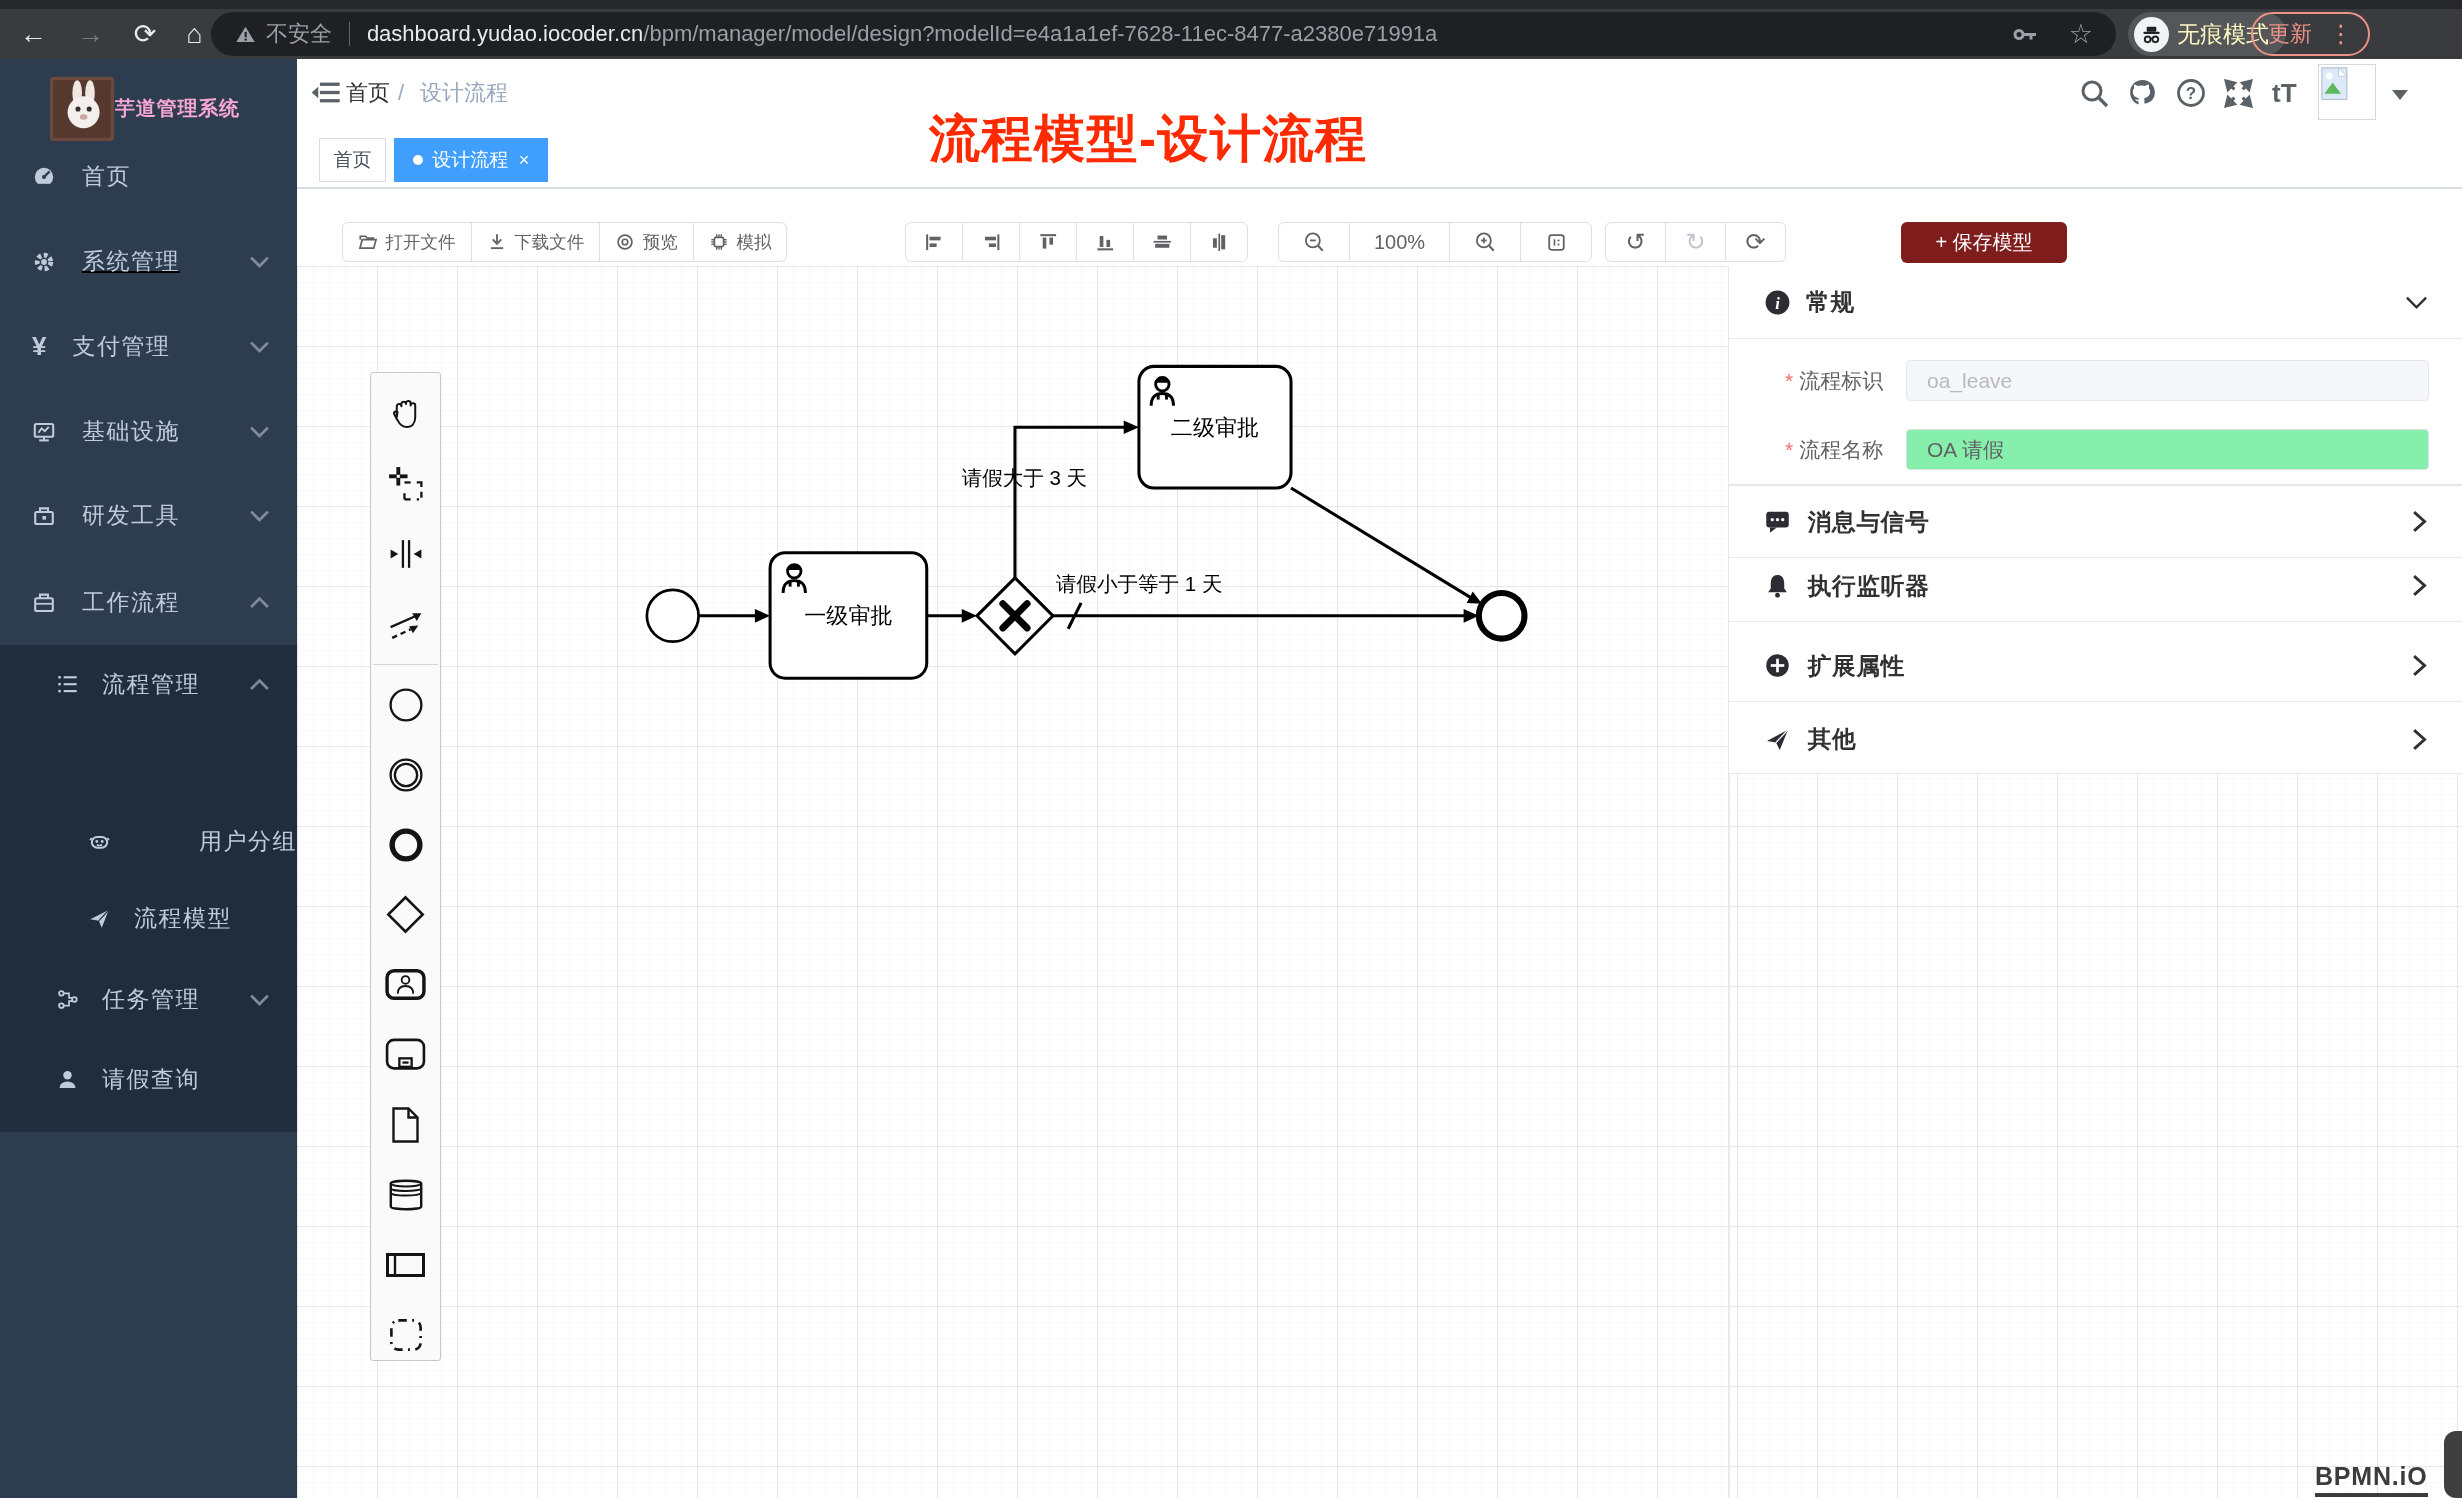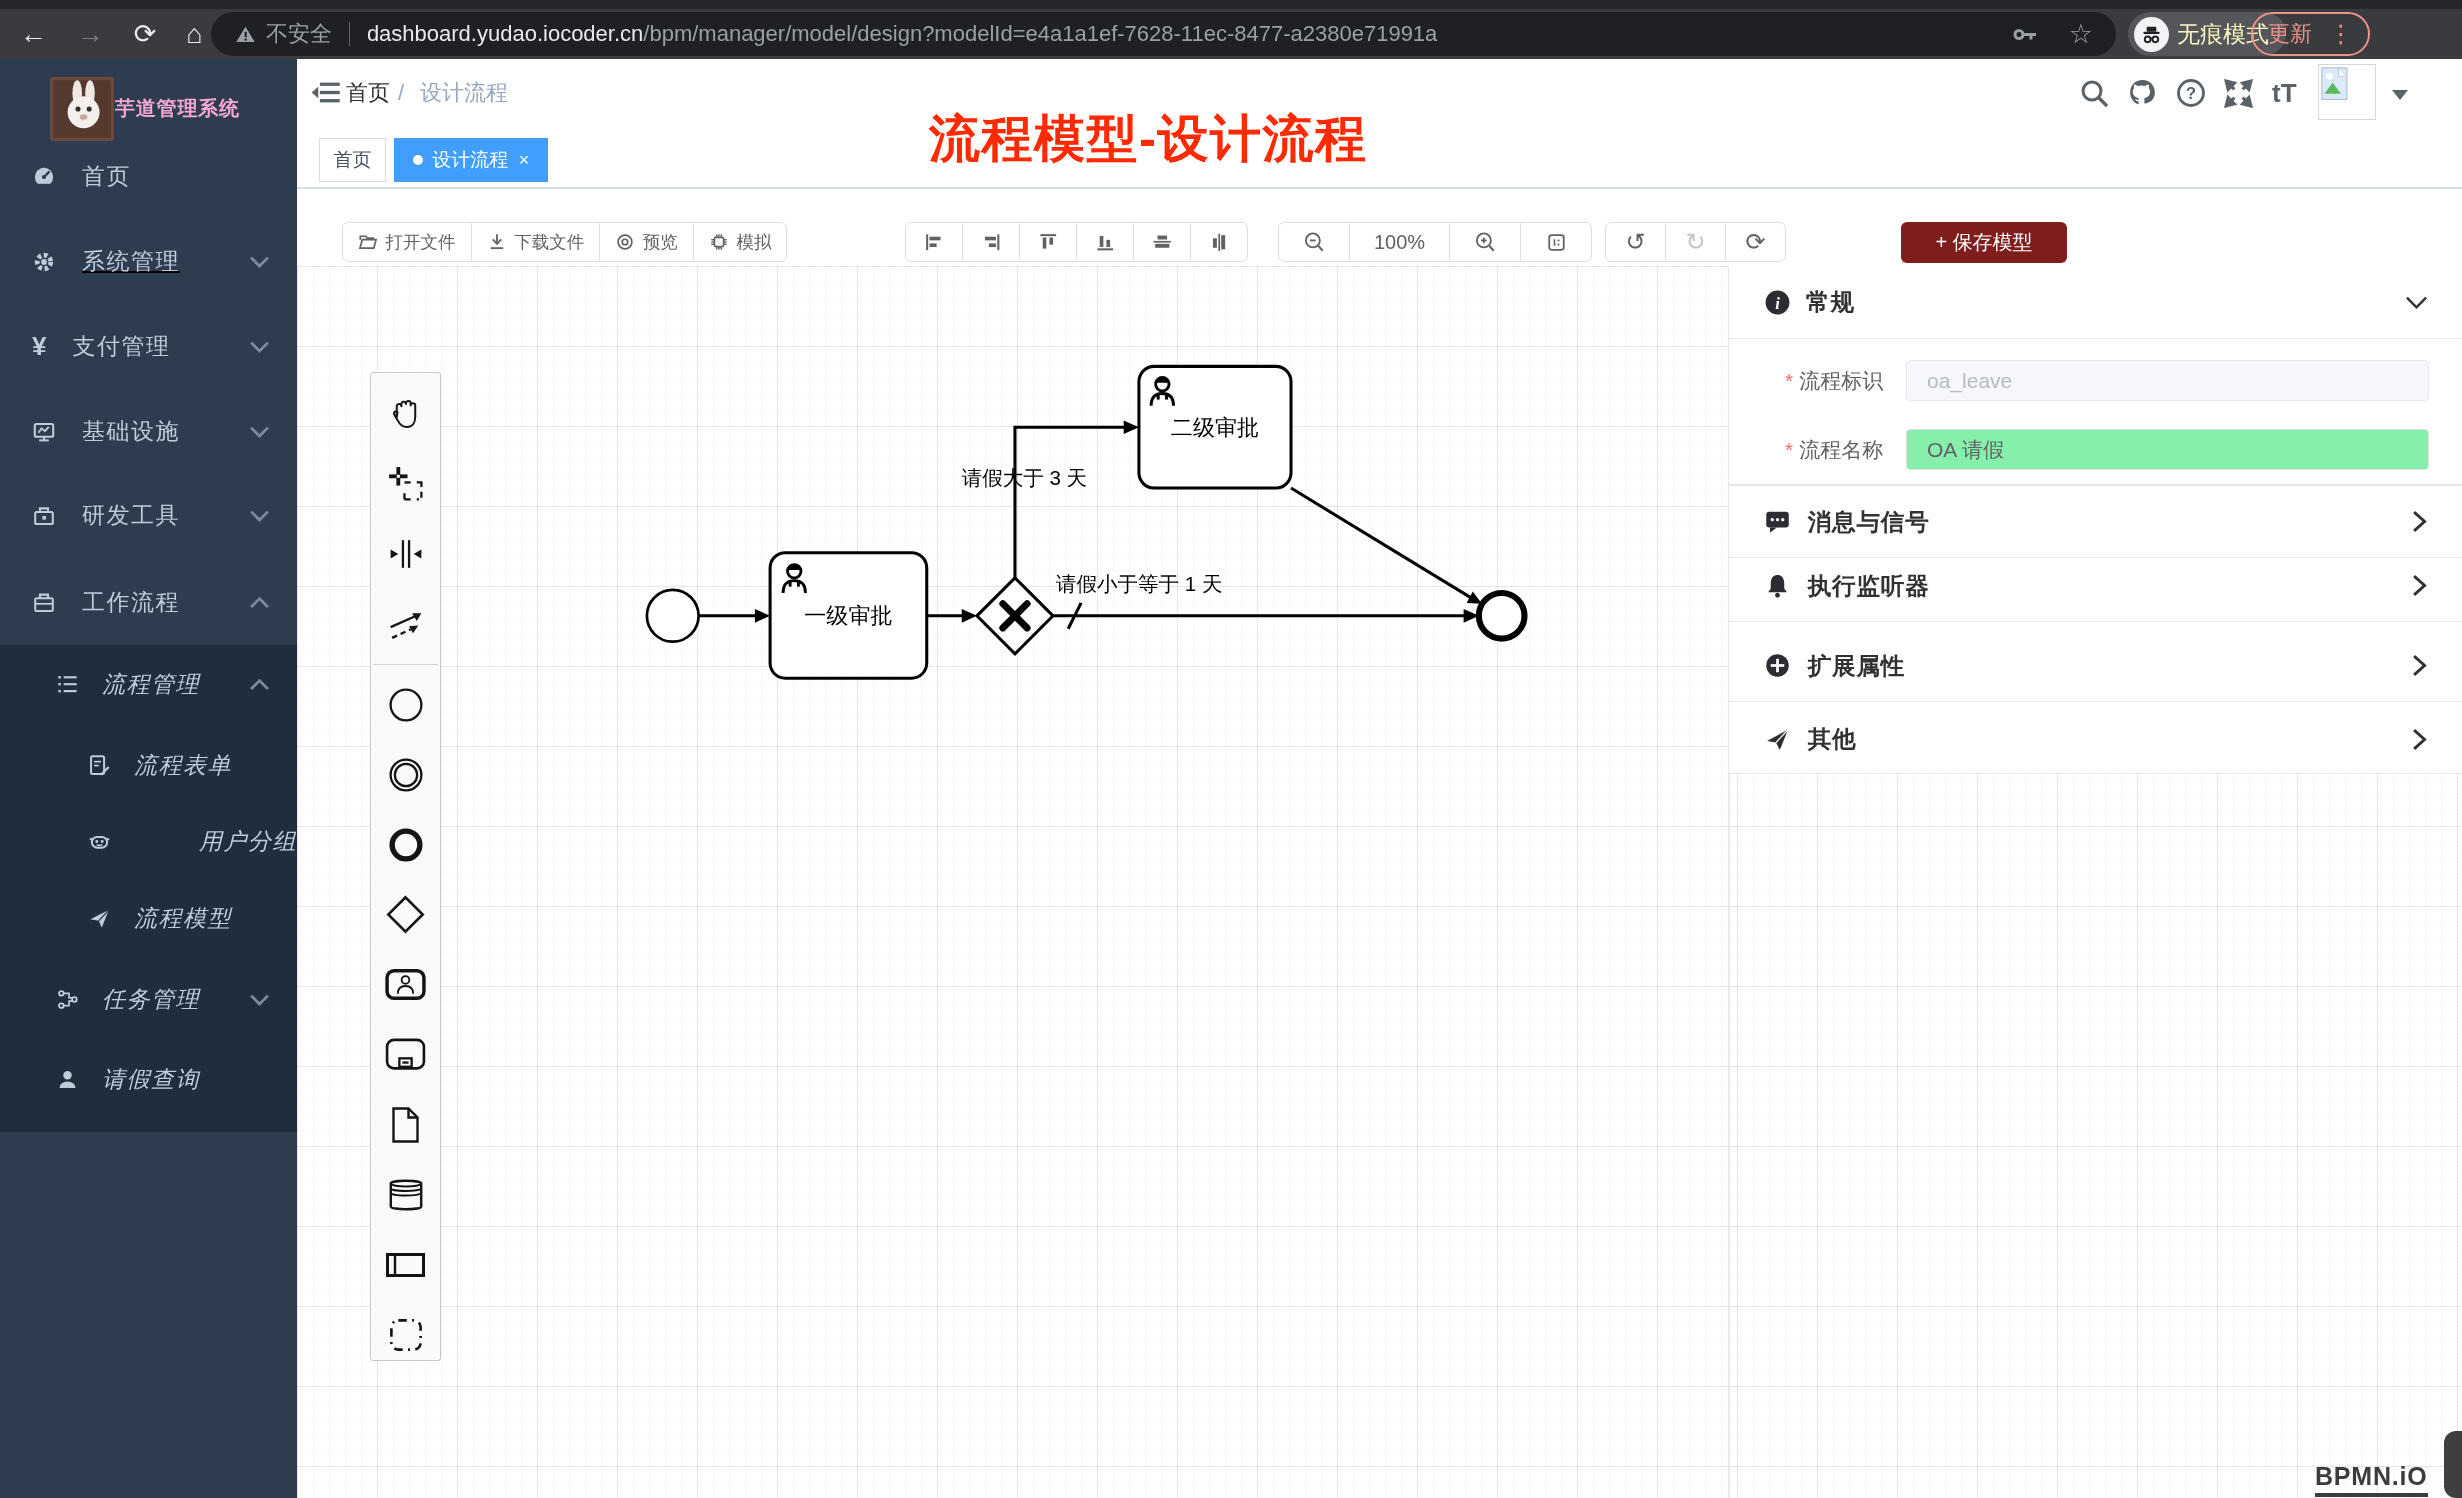--- a/index.html
+++ b/index.html
@@ -26,21 +26,21 @@
   .dots-glyph{color:#ed9286;font-size:24px;margin-left:16.7px;line-height:1;}
   
   .sidebar{left:0;top:59px;width:297px;height:1439px;background:#2e3c50;}
   .logo-row{position:absolute;left:0;top:7.6px;width:297px;height:84px;display:flex;align-items:center;}
   .logo-img{width:64px;height:64px;margin-left:50px;border-radius:3px;overflow:hidden;flex:none;}
   .app-title{color:#f9a8d4;font-size:20px;font-weight:700;margin-left:1px;white-space:nowrap;letter-spacing:0.8px;}
   .menu-item{position:absolute;left:0;width:297px;height:85px;display:flex;align-items:center;cursor:pointer;}
   .menu-item .mi{margin-left:32px;flex:none;display:flex;}
   .menu-item .ml{color:#bfcbd9;font-size:23px;margin-left:26px;white-space:nowrap;letter-spacing:1.5px;}
   .menu-chev{position:absolute;right:27px;display:flex;}
-  .submenu{position:absolute;left:0;top:586px;width:297px;height:487px;background:#1f2d3d;font-style:italic;}
+  .submenu{position:absolute;left:0;top:586px;width:297px;height:487px;background:#1f2d3d;}
   .sub-item{position:absolute;left:0;width:297px;height:79px;display:flex;align-items:center;cursor:pointer;}
   .sub-item .mi{flex:none;display:flex;}
   .sub-item .ml{color:#bfcbd9;font-size:23px;margin-left:23px;white-space:nowrap;letter-spacing:1.5px;}
   .ind1{margin-left:56px;}
   .ind2{margin-left:88px;}
   
   .hdr-fold{left:310px;top:76px;cursor:pointer;}
   .crumb{top:59px;height:68px;display:flex;align-items:center;font-size:22px;}
   .crumb-home{left:346px;color:#303133;}
   .crumb-sep{left:398px;color:#97a8be;}
@@ -255,31 +255,20 @@
               <line x1="10" y1="23.6" x2="27" y2="23.6" stroke="#bfcbd9" stroke-width="2.8"></line>
             </svg>
           </span>
         <span class="ml">流程管理</span>
         <span class="menu-chev">
             <svg width="21" height="13.7" viewBox="0 0 20 12">
               <polyline points="2,10 10,2 18,10" fill="none" stroke="#7f8b9c" stroke-width="2.6"></polyline>
             </svg>
           </span>
       </div>
-      <div class="sub-item" style="top:81px;">
-        <span class="mi ind2">
-            <svg width="23" height="23" viewBox="0 0 30 30">
-              <rect x="4" y="3" width="17" height="23" rx="2" fill="none" stroke="#bfcbd9" stroke-width="2.6"></rect>
-              <line x1="8" y1="10" x2="17" y2="10" stroke="#bfcbd9" stroke-width="2.2"></line>
-              <line x1="8" y1="15" x2="14" y2="15" stroke="#bfcbd9" stroke-width="2.2"></line>
-              <line x1="17" y1="27" x2="27" y2="17" stroke="#bfcbd9" stroke-width="3"></line>
-            </svg>
-          </span>
-        <span class="ml">流程表单</span>
-      </div>
       <div class="sub-item" style="top:157px;justify-content:space-between;">
         <span class="mi ind2">
             <svg width="23" height="23" viewBox="0 0 30 30">
               <rect x="5" y="9" width="20" height="14" rx="7" fill="none" stroke="#bfcbd9" stroke-width="2.6"></rect>
               <circle cx="11.5" cy="15" r="1.9" fill="#bfcbd9"></circle>
               <circle cx="18.5" cy="15" r="1.9" fill="#bfcbd9"></circle>
               <path d="M11.5,19 q3.5,2.6 7,0" fill="none" stroke="#bfcbd9" stroke-width="2"></path>
               <line x1="2.5" y1="13" x2="5" y2="10.5" stroke="#bfcbd9" stroke-width="2.2"></line>
               <line x1="27.5" y1="13" x2="25" y2="10.5" stroke="#bfcbd9" stroke-width="2.2"></line>
             </svg>

